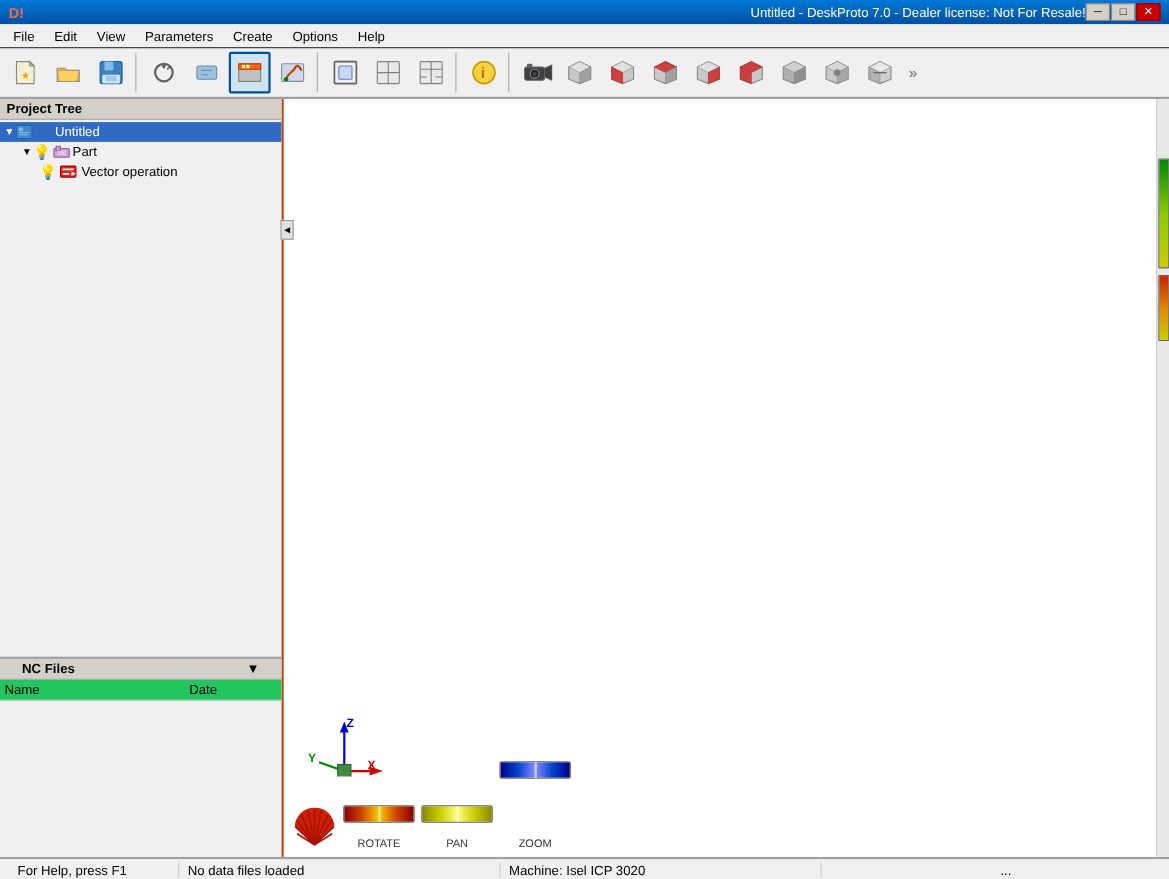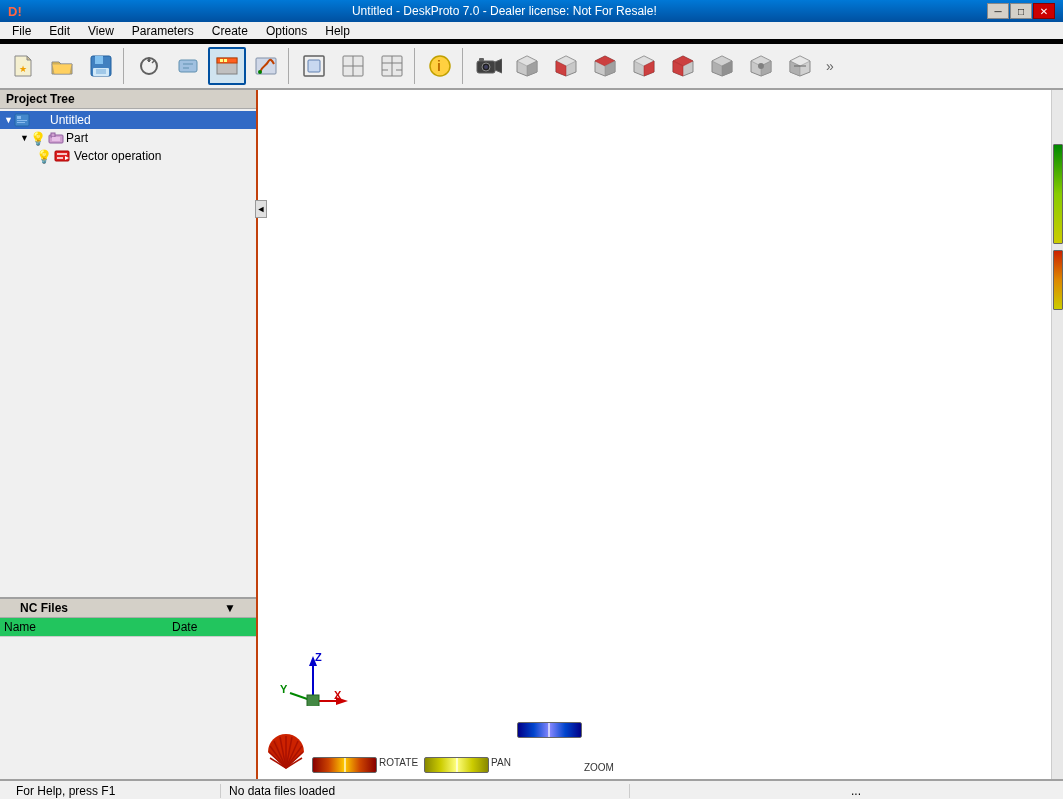--- a/index.html
+++ b/index.html
@@ -17,21 +17,21 @@
       user-select: none;
     }
 
     
     #menubar {
       background: #f0f0f0;
       height: 22px;
       display: flex;
       align-items: center;
       padding: 0 4px;
-      border-bottom: 5px solid #000000;
+      border-bottom: 1px solid #000000;
       gap: 2px;
     }
     .menu-item {
       padding: 2px 8px;
       cursor: pointer;
       font-size: 12px;
     }
 
     
     #toolbar {
@@ -142,23 +142,23 @@
     #canvas-area {
       flex: 1;
       background: white;
       position: relative;
       overflow: hidden;
     }
 
     
     .ctrl-slider {
       display: flex;
-      flex-direction: row;
-      align-items: flex-start;
-      gap: 2px;
+      flex-direction: column;
+      align-items: center;
+      gap: 14px;
     }
 
     
     #statusbar {
       height: 22px;
       background: #f0f0f0;
       border-top: 2px solid #a0a0a0;
       display: flex;
       align-items: center;
       padding: 0 8px;
@@ -170,21 +170,21 @@
       padding: 0 8px;
       border-right: 1px solid #ccc;
     }
     .status-section:last-child { border-right: none; }
   </style>
 </head>
 <body>
 
 <div id="titlebar">
   <span style="color:#ff6644;font-weight:bold;font-size:13px;">D!</span>
-  <span style="flex:1;text-align:center;font-size:12px;">Untitled - DeskProto 7.0 - Dealer license: Not For Resale!</span>
+  <span style="flex:1;text-align:right;font-size:12px;">Untitled - DeskProto 7.0 - Dealer license: Not For Resale!</span>
   <div style="display:flex;gap:1px;">
     <button style="width:22px;height:16px;background:#d4d0c8;border:1px solid #888;cursor:pointer;font-size:10px;">─</button>
     <button style="width:22px;height:16px;background:#d4d0c8;border:1px solid #888;cursor:pointer;font-size:10px;">□</button>
     <button style="width:22px;height:16px;background:#cc0000;border:1px solid #880000;cursor:pointer;font-size:10px;color:white;">✕</button>
   </div>
 </div>
 
 <div id="menubar">
   <span class="menu-item">File</span>
   <span class="menu-item">Edit</span>
@@ -508,19 +508,22 @@
 
 </div>
 
 <div id="statusbar">
   <div class="status-section">
     <span>For Help, press F1</span>
   </div>
   <div class="status-section" style="flex:2;">
     <span>No data files loaded</span>
   </div>
+  <div class="status-section" style="flex:2;">
+    <span>Machine: Isel ICP 3020</span>
+  </div>
   <div class="status-section">
     <span></span>
   </div>
   <div class="status-section" style="border-right:none;">
     <span>...</span>
   </div>
 </div>
 
 </body></html>

